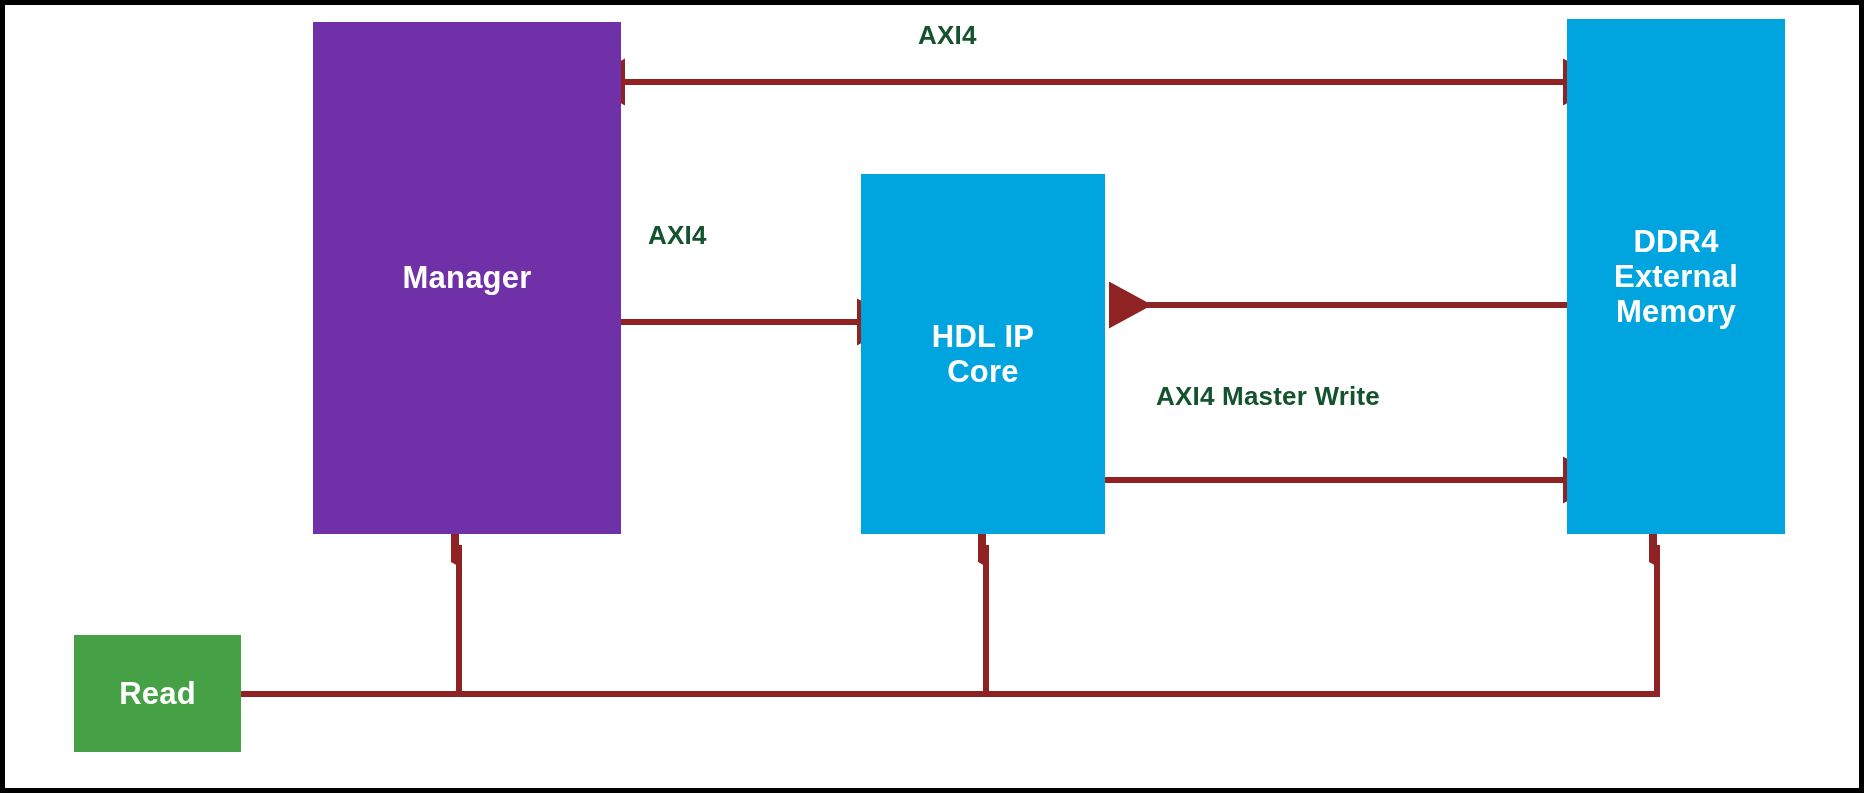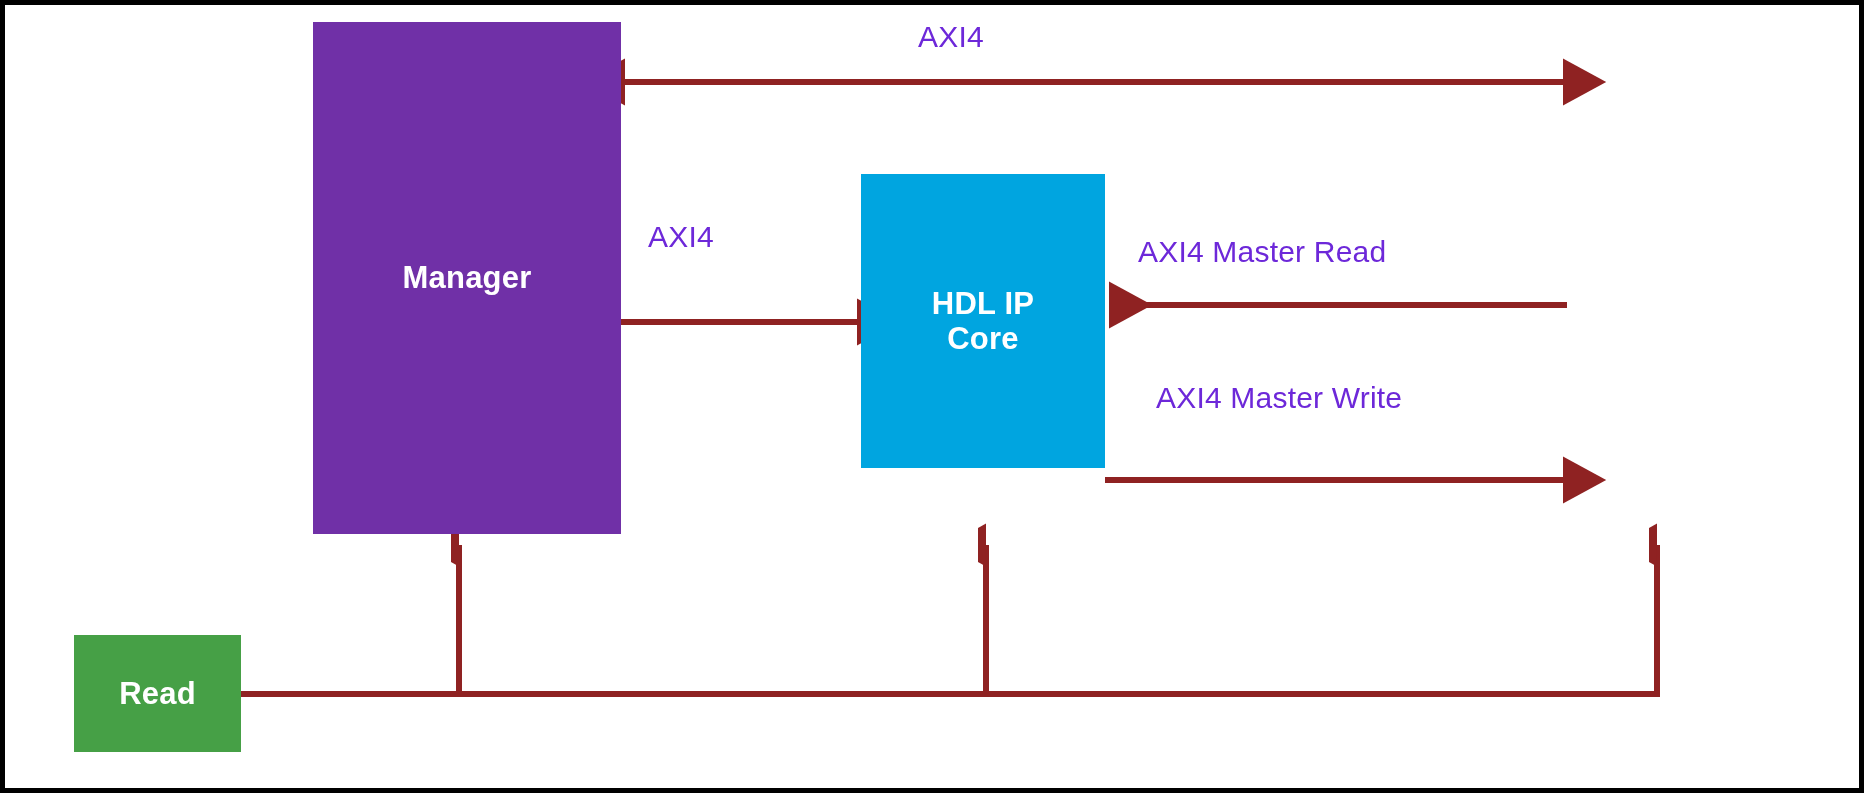--- a/index.html
+++ b/index.html
@@ -38,21 +38,21 @@
     letter-spacing: 0.2px;
   }
   .block .ln { display: block; white-space: nowrap; }
 
   #blk-matlab {
     left: 313px; top: 22px; width: 308px; height: 512px;
     background: #7030a7;
     font-size: 31px;
   }
   #blk-hdl {
-    left: 861px; top: 174px; width: 244px; height: 294px;
+    left: 861px; top: 174px; width: 244px; height: 360px;
     background: #00a5e0;
     font-size: 31px;
   }
   #blk-ddr4 {
     left: 1567px; top: 19px; width: 218px; height: 515px;
     background: #00a5e0;
     font-size: 31px;
   }
   #blk-clock {
     left: 74px; top: 635px; width: 167px; height: 117px;
@@ -62,23 +62,23 @@
 
   
   #wires {
     position: absolute;
     left: 0; top: 0;
     width: 1864px; height: 793px;
   }
 
   .conn-label {
     position: absolute;
-    color: #6d28d9;
-    font-weight: normal;
-    font-size: 30px;
+    color: #14532d;
+    font-weight: bold;
+    font-size: 26px;
     white-space: nowrap;
     letter-spacing: 0.2px;
   }
   #lbl-axi4-top   { left: 918px;  top: 20px; }
   #lbl-axi4-mid   { left: 648px;  top: 220px; }
   #lbl-master-rd  { left: 1138px; top: 235px; }
   #lbl-master-wr  { left: 1138px; top: 381px; margin-left: 18px; }
 </style>
 </head>
 <body>
@@ -124,27 +124,31 @@
 
   <div class="block" id="blk-matlab">
     <span class="ln">Manager</span>
   </div>
 
   <div class="block" id="blk-hdl">
     <span class="ln">HDL IP</span>
     <span class="ln">Core</span>
   </div>
 
+  <div class="block" id="blk-ddr4">
+    <span class="ln">DDR4</span>
+    <span class="ln">External</span>
+    <span class="ln">Memory</span>
+  </div>
 
   <div class="block" id="blk-clock">
     <span class="ln">Read</span>
   </div>
 
   <div class="conn-label" id="lbl-axi4-top">AXI4</div>
 
   <div class="conn-label" id="lbl-axi4-mid">AXI4</div>
 
-  <div class="conn-label" id="lbl-master-rd">AXI4 Master Read</div>
 
   <div class="conn-label" id="lbl-master-wr">AXI4 Master Write</div>
 
   <div id="frame"></div>
 </div>
 
 </body></html>

